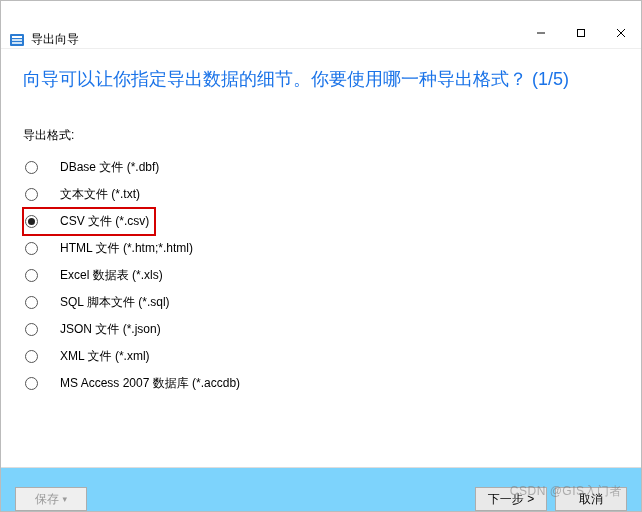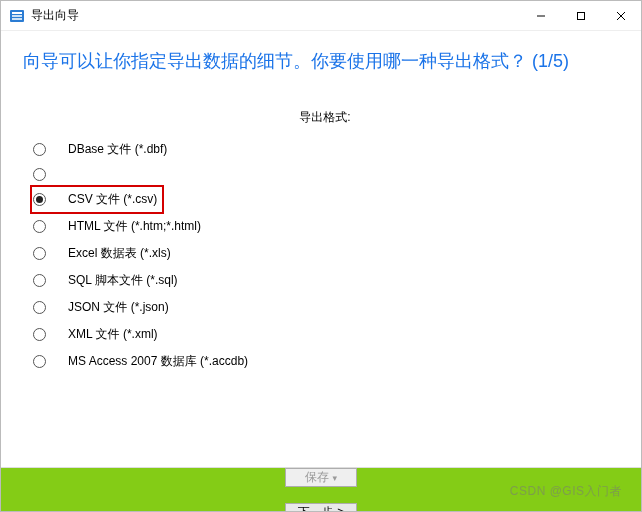--- a/index.html
+++ b/index.html
@@ -10,23 +10,23 @@
     background: #fff;
     color: #000;
     width: 642px;
     height: 512px;
     overflow: hidden;
     border: 1px solid #bbb;
     display: flex;
     flex-direction: column;
   }
   .titlebar {
-    height: 30px;
-    display: flex;
-    align-items: center;
+    height: 48px;
+    display: flex;
+    align-items: flex-end;
     border-bottom: 1px solid #eee;
   }
   .titlebar .icon {
     width: 16px; height: 16px;
     margin: 0 6px 0 8px;
     display: flex; align-items: center; justify-content: center;
   }
   .titlebar .title { flex: 0 0 auto; }
   .titlebar .spacer { flex: 1; }
   .winbtn {
@@ -37,23 +37,22 @@
   }
 
   .heading {
     color: #1a73e8;
     font-size: 18px;
     padding: 18px 22px 8px 22px;
   }
 
   .content {
     flex: 1;
-    padding: 28px 22px 0 30px;
+    padding: 28px 22px 0 22px;
     overflow: auto;
-    text-align: center;
   }
   .label { margin-bottom: 10px; }
   .options { }
   .opt-row {
     display: flex;
     align-items: center;
     padding: 5px 2px;
     gap: 22px;
   }
   .opt-row.highlight {
@@ -75,25 +74,24 @@
     width: 7px; height: 7px;
     border-radius: 50%;
     background: #222;
   }
   .opt-text { }
 
   .footer {
     height: 44px;
     border-top: 1px solid #ddd;
     display: flex;
-    align-items: center;
+    align-items: flex-end;
     padding: 0 14px;
     gap: 8px;
-    background: #84cc16;
-    flex-direction: column;
+    background: #7dd3fc;
   }
   .footer .spacer { flex: 1; }
   .btn {
     min-width: 72px;
     height: 24px;
     border: 1px solid #adadad;
     background: #e9e9e9;
     display: inline-flex;
     align-items: center;
     justify-content: center;
@@ -153,20 +151,21 @@
 
 <div class="content">
   <div class="label">导出格式:</div>
   <div class="options" id="options">
       <div class="opt-row">
         <span class="radio"></span>
         <span class="opt-text">DBase 文件 (*.dbf)</span>
       </div>
       <div class="opt-row">
         <span class="radio"></span>
+        <span class="opt-text">文本文件 (*.txt)</span>
       </div>
       <div class="opt-row highlight">
         <span class="radio selected"></span>
         <span class="opt-text">CSV 文件 (*.csv)</span>
       </div>
       <div class="opt-row">
         <span class="radio"></span>
         <span class="opt-text">HTML 文件 (*.htm;*.html)</span>
       </div>
       <div class="opt-row">

